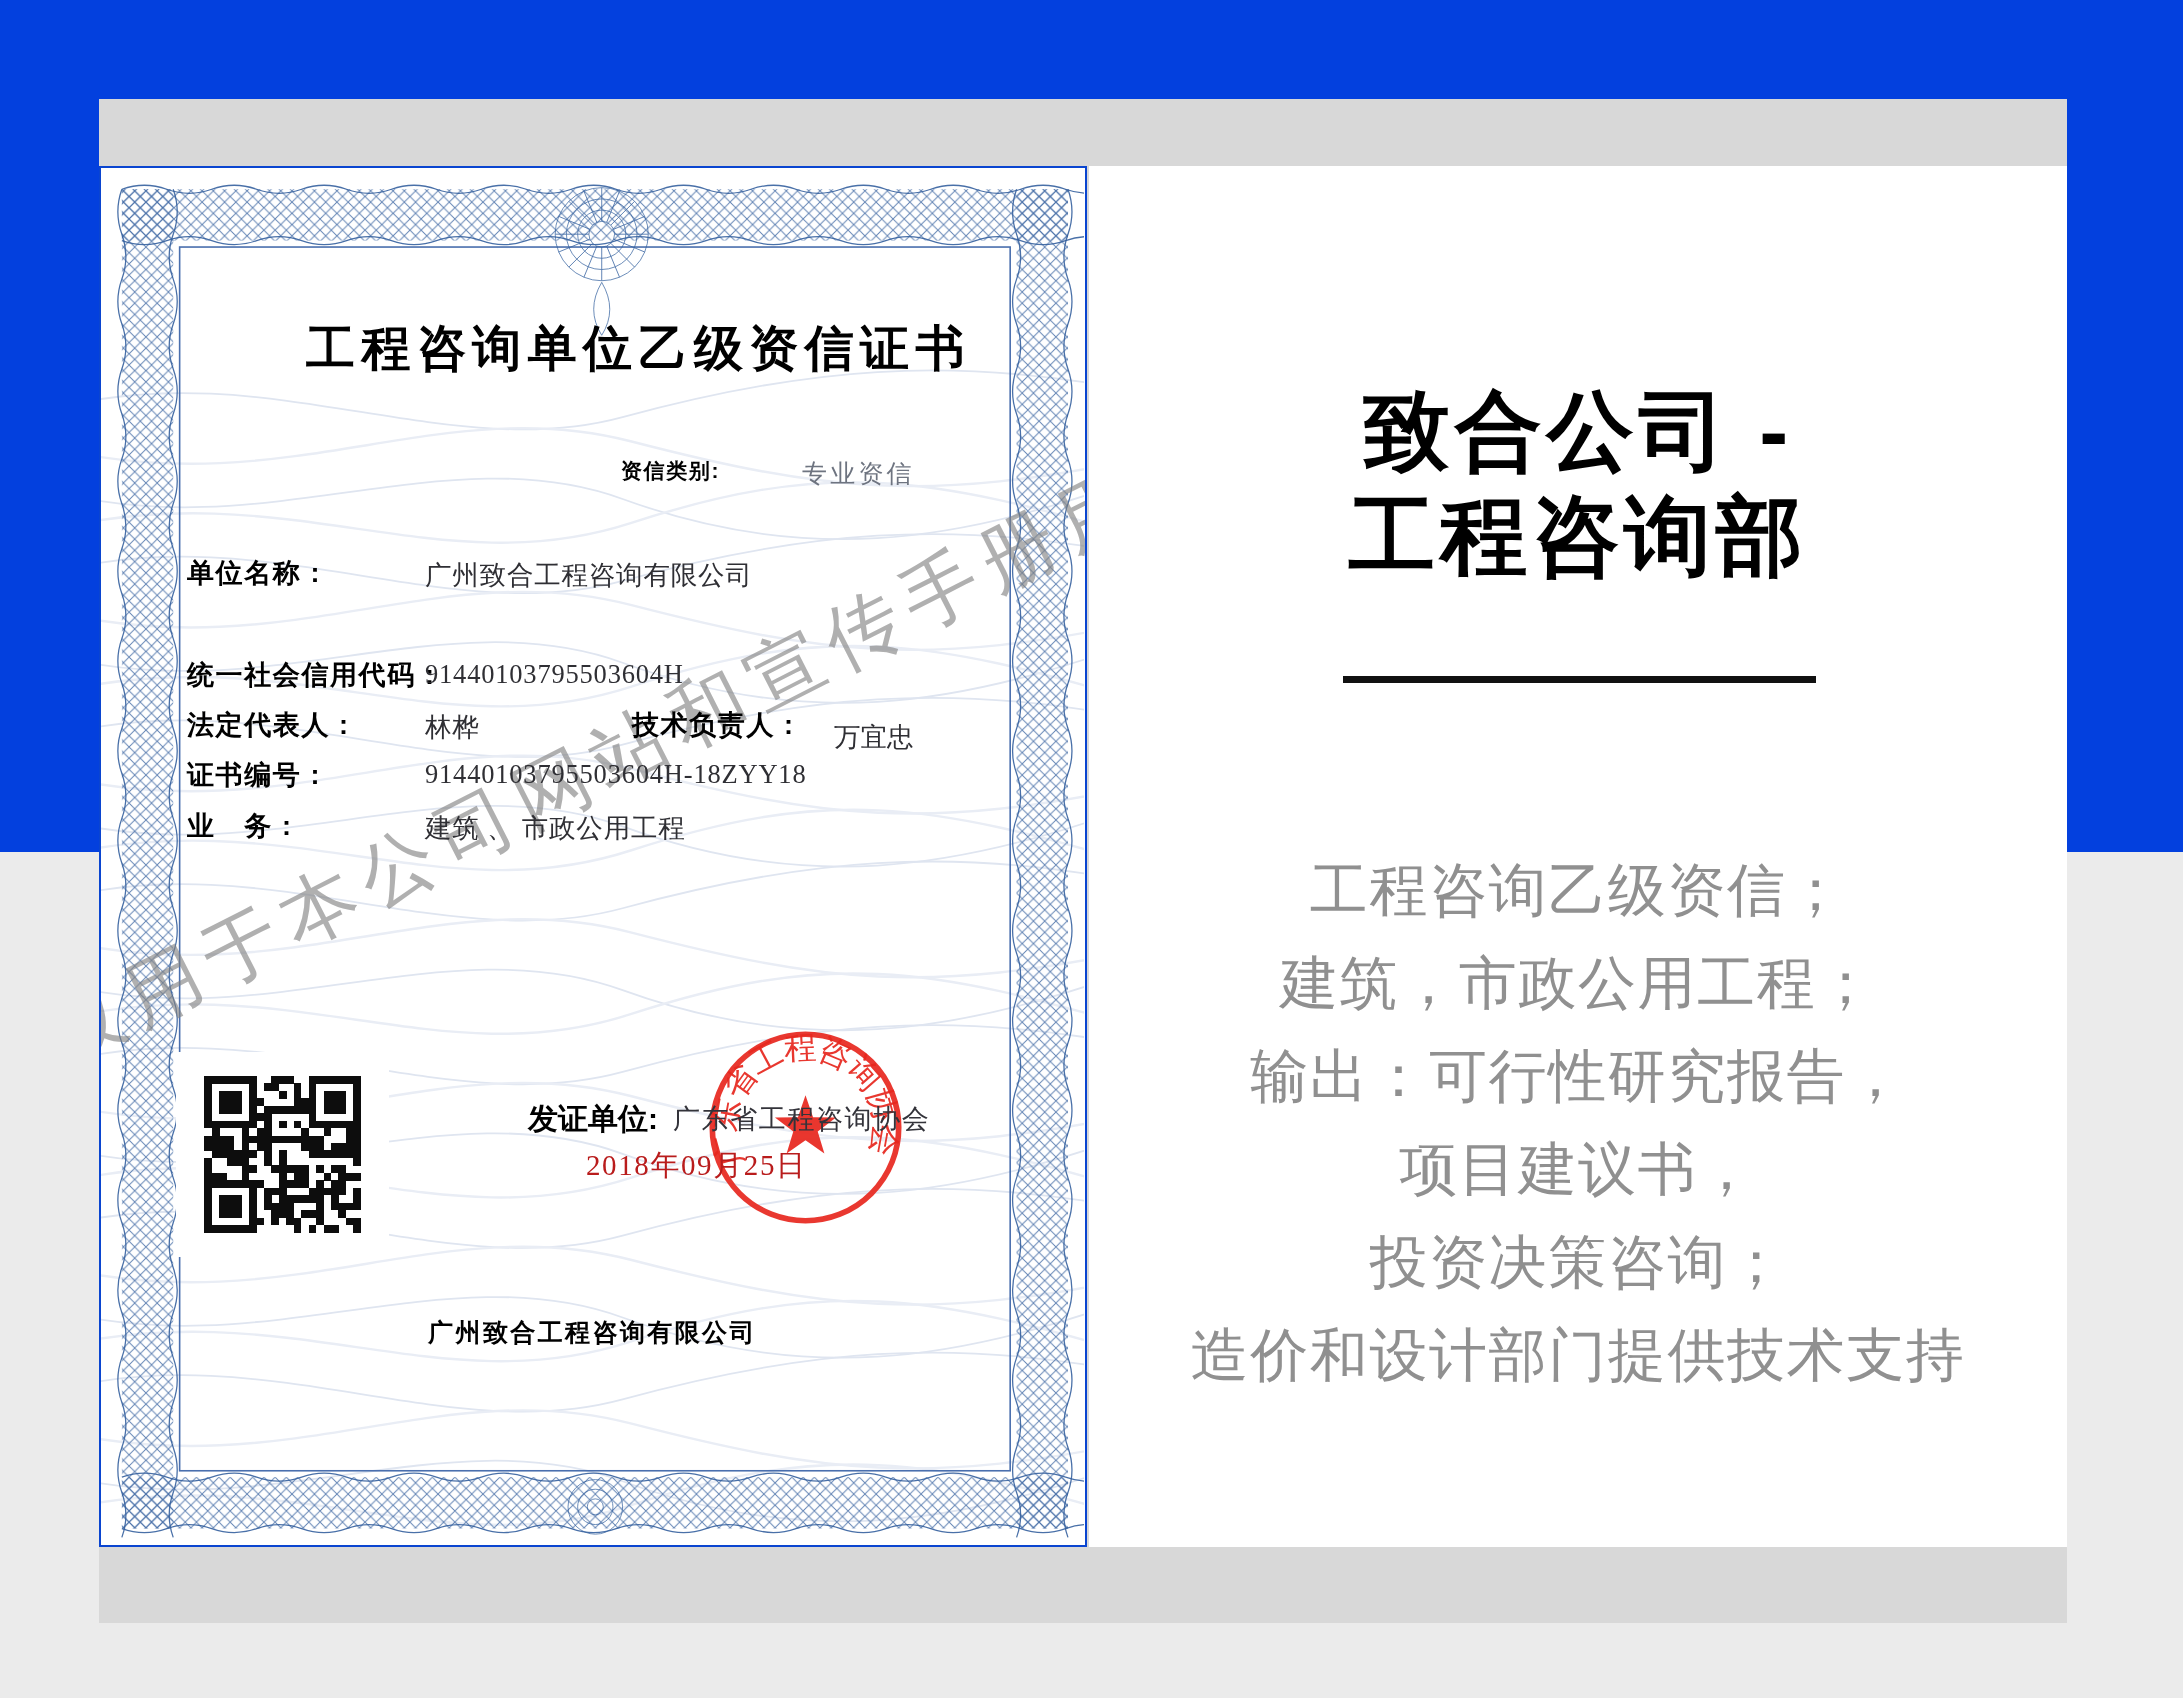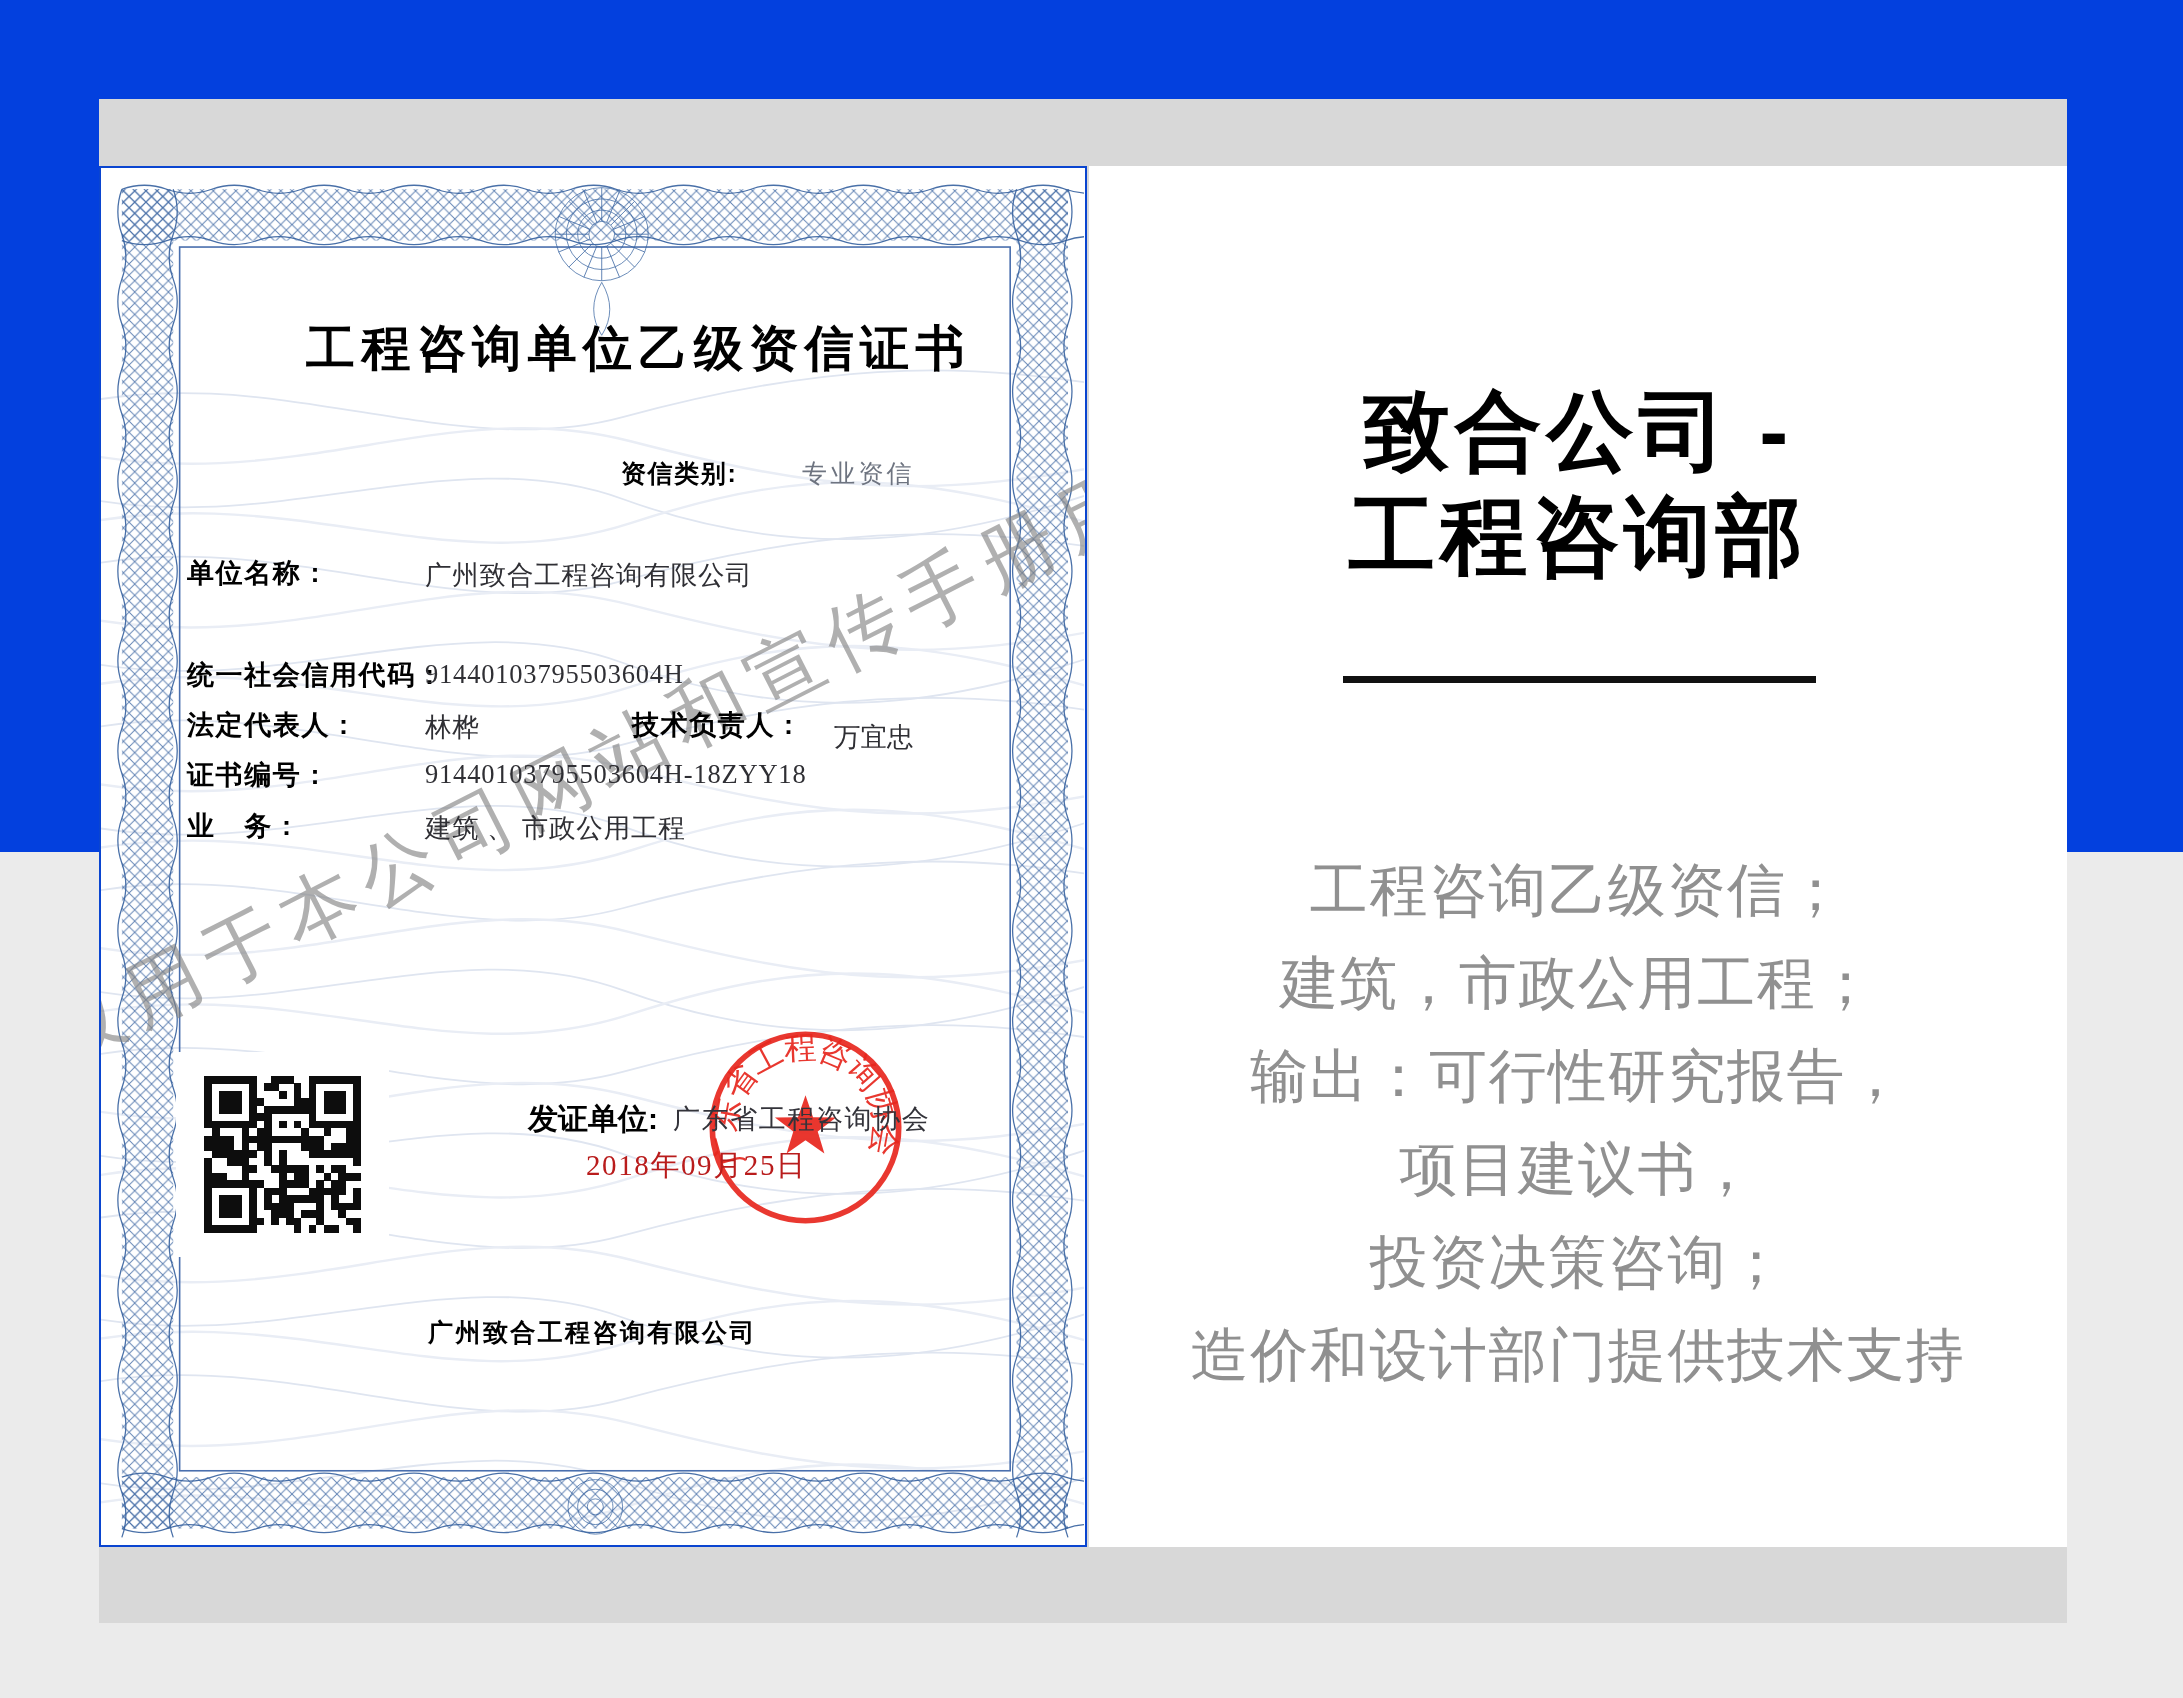--- a/index.html
+++ b/index.html
@@ -24,21 +24,21 @@
     transform:rotate(-27deg);
     font-family:"Liberation Serif",serif;font-size:76px;letter-spacing:11.2px;
     color:rgba(128,128,128,0.62);
   }
   
   #cert-title{
     left:0;top:148px;width:1075px;text-align:center;
     font-family:"Liberation Serif",serif;font-weight:700;
     font-size:49px;letter-spacing:6.4px;color:#000;
   }
-  .credit-label{left:520px;top:289px;font-weight:700;font-size:25px;color:#000;letter-spacing:1.6px;}
+  .credit-label{left:520px;top:289px;font-weight:700;font-size:21px;color:#000;letter-spacing:1.6px;}
   .credit-value{left:701px;top:289px;font-family:"Liberation Serif",serif;font-size:25px;color:#6e7480;letter-spacing:3.2px;}
   .field-row{left:86px;width:883px;height:37px;}
   .field-row .lbl{font-weight:700;font-size:27px;color:#000;letter-spacing:1.6px;}
   .field-row .val{position:absolute;left:238px;top:1.6px;font-family:"Liberation Serif",serif;font-size:26.5px;color:#2f2f34;letter-spacing:0.8px;white-space:nowrap;}
   .field-row .lbl2{position:absolute;left:445px;top:0;font-weight:700;font-size:27px;color:#000;letter-spacing:1.6px;}
   .field-row .val2{position:absolute;left:647px;top:12px;font-family:"Liberation Serif",serif;font-size:26.5px;color:#2f2f34;}
   #qr-box{left:75px;top:884px;width:213px;height:205px;background:#fff;}
   #issuer-label{left:427px;top:931px;font-weight:700;font-size:30px;color:#000;}
   #issuer-value{left:572px;top:933px;font-family:"Liberation Serif",serif;font-size:27px;color:#33333a;letter-spacing:1.6px;}
   #issue-date{left:485px;top:978px;font-family:"Liberation Serif",serif;font-size:29px;color:#b91c1c;letter-spacing:1.6px;}

